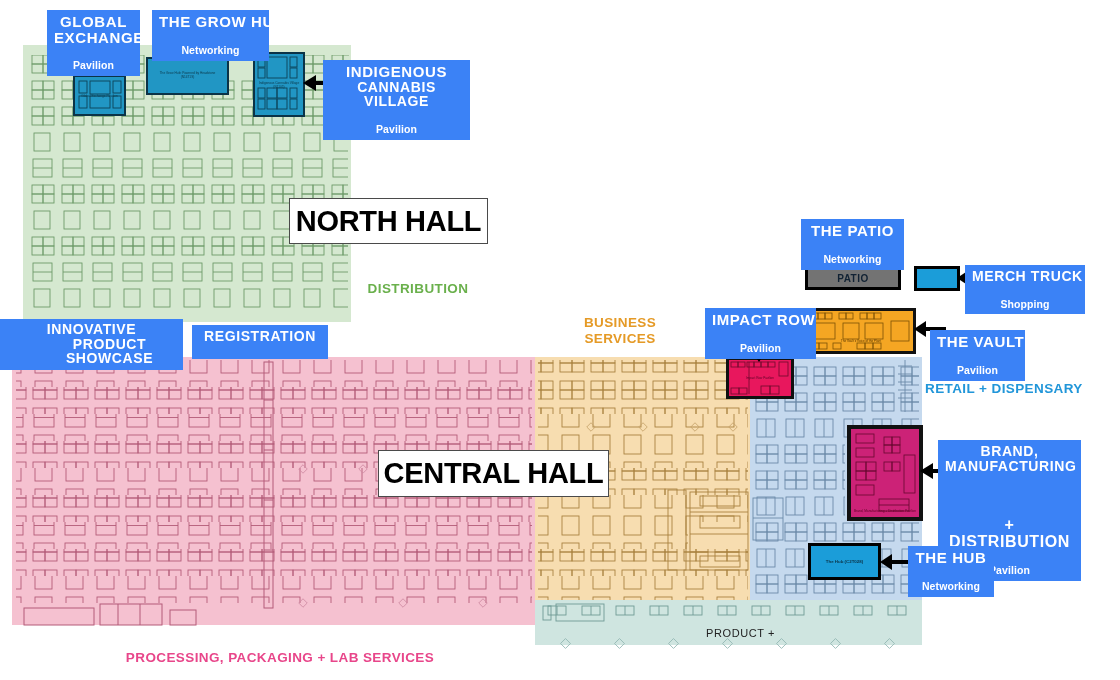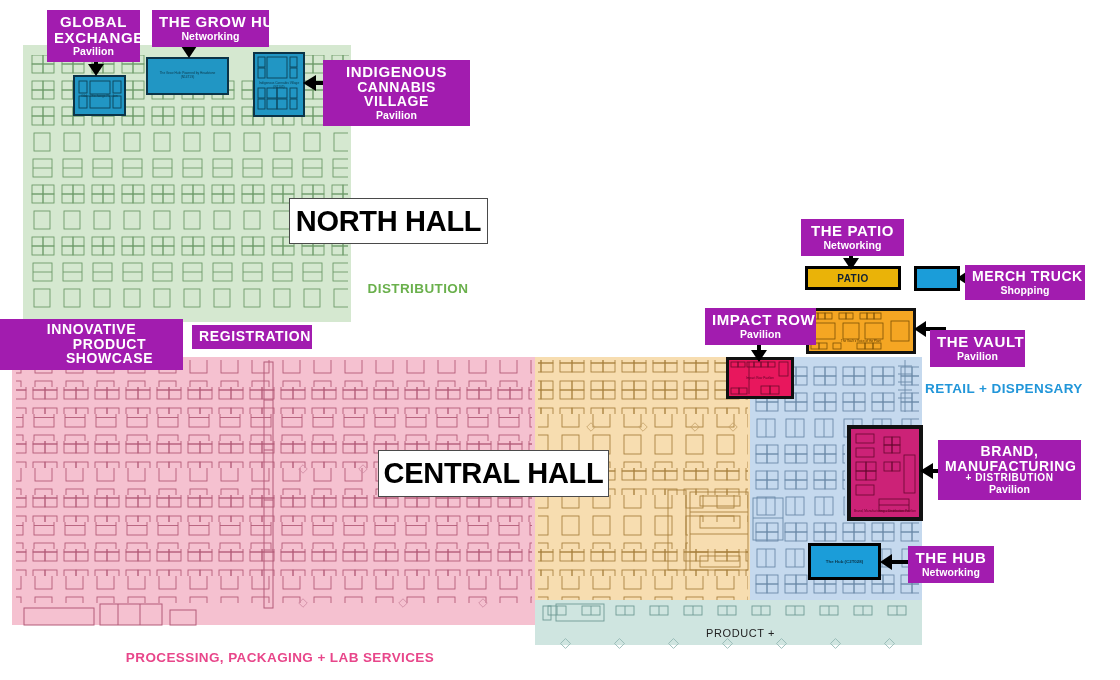--- a/index.html
+++ b/index.html
@@ -9,32 +9,32 @@
     font-family:"Liberation Sans", sans-serif;
     -webkit-font-smoothing:antialiased;
   }
   #map{position:absolute;left:0;top:0;width:1120px;height:680px;}
 
   
   .zone{position:absolute;}
 
   
   .callout{
-    position:absolute;background:#a21caf;color:#fff;
+    position:absolute;background:#3b82f6;color:#fff;
     text-align:center;line-height:1.04;
     padding:4px 7px 5px 7px;
     box-sizing:border-box;z-index:40;
   }
   .callout .t1{
     display:block;font-weight:bold;letter-spacing:.6px;
     font-size:15px;text-transform:uppercase;white-space:nowrap;
   }
   .callout .t2{
     display:block;font-weight:bold;font-size:10.5px;letter-spacing:.1px;
-    margin-top:1px;
+    margin-top:15px;
   }
   .callout.wrap .t1{white-space:normal;}
 
   
   .hallplate{
     position:absolute;background:#fff;border:1px solid #4a4a4a;
     z-index:42;display:flex;align-items:center;justify-content:center;
   }
   .hallplate span{
     font-weight:bold;font-size:29px;letter-spacing:-.3px;color:#000;
@@ -328,21 +328,21 @@
           <rect x="22" y="34" width="10" height="10"></rect>
         <rect x="12" y="45" width="10" height="10"></rect>
           <rect x="22" y="45" width="10" height="10"></rect>
         <rect x="35" y="34" width="7" height="10"></rect>
           <rect x="35" y="45" width="7" height="10"></rect>
       </g>
     </svg>
     <span class="ptxt" style="top:27px;">Indigenous Cannabis Village (N1105)</span>
   </div>
 
-  <div class="patio-box" style="left:805px;top:266px;width:96px;height:24px;background:#eab308;border:3px solid #000;">
+  <div class="patio-box" style="left:805px;top:266px;width:96px;height:24px;background:#737373;border:3px solid #000;">
     <span>PATIO</span>
   </div>
 
   <div class="patio-box" style="left:914px;top:266px;width:46px;height:25px;background:#1b9dd9;border:3px solid #000;">
   </div>
 
   <div class="pav" style="left:806px;top:308px;width:110px;height:46px;background:#f5a623;border:3px solid #111;">
     <svg width="104" height="40" style="position:absolute;left:0;top:0;">
       <g fill="none" stroke="#7a5206" stroke-width="0.8">
         <rect x="2" y="2" width="7" height="6"></rect>
@@ -468,21 +468,21 @@
     <span class="t1">INDIGENOUS</span>
     <span class="t1" style="font-size:14px;">CANNABIS VILLAGE</span>
     <span class="t2">Pavilion</span>
   </div>
 
   <div class="callout wrap" style="left:0px;top:319px;width:183px;padding-top:3px;padding-bottom:4px;">
     <span class="t1" style="font-size:14px;">INNOVATIVE</span>
     <span class="t1" style="font-size:14px;margin-left:36px;">PRODUCT SHOWCASE</span>
   </div>
 
-  <div class="callout" style="left:192px;top:325px;width:120px;padding-top:4px;padding-bottom:5px;text-align:center;">
+  <div class="callout" style="left:192px;top:325px;width:136px;padding-top:4px;padding-bottom:15px;text-align:center;">
     <span class="t1" style="font-size:14px;">REGISTRATION</span>
   </div>
 
   <div class="callout" style="left:801px;top:219px;width:103px;">
     <span class="t1">THE PATIO</span>
     <span class="t2">Networking</span>
   </div>
 
   <div class="callout" style="left:965px;top:265px;width:120px;">
     <span class="t1" style="font-size:14px;">MERCH TRUCK</span>
@@ -495,41 +495,45 @@
   </div>
 
   <div class="callout" style="left:930px;top:330px;width:95px;">
     <span class="t1">THE VAULT</span>
     <span class="t2">Pavilion</span>
   </div>
 
   <div class="callout wrap" style="left:938px;top:440px;width:143px;">
     <span class="t1" style="font-size:14px;">BRAND,</span>
     <span class="t1" style="font-size:14px;">MANUFACTURING</span>
-    <span class="t1" style="font-size:10px;">+ DISTRIBUTION</span>
+    <span class="t1" style="font-size:16px;margin-top:44px;">+ DISTRIBUTION</span>
     <span class="t2">Pavilion</span>
   </div>
 
   <div class="callout" style="left:908px;top:546px;width:86px;">
     <span class="t1">THE HUB</span>
     <span class="t2">Networking</span>
   </div>
 
   <div class="hallplate" style="left:378px;top:450px;width:229px;height:45px;">
     <span>CENTRAL HALL</span>
   </div>
 
   <div class="hallplate" style="left:289px;top:198px;width:197px;height:44px;">
     <span>NORTH HALL</span>
   </div>
 
   <div class="zonetag" style="left:338px;top:281px;width:160px;color:#6ab04c;">
     <span>DISTRIBUTION</span>
   </div>
 
+  <div class="zonetag" style="left:556px;top:315px;width:128px;color:#e59a26;">
+    <span style="display:block;">BUSINESS</span>
+    <span style="display:block;">SERVICES</span>
+  </div>
 
   <div class="zonetag" style="left:925px;top:381px;width:190px;color:#2196d9;text-align:left;">
     <span>RETAIL + DISPENSARY</span>
   </div>
 
   <div class="zonetag" style="left:70px;top:650px;width:420px;color:#e8468a;">
     <span>PROCESSING, PACKAGING + LAB SERVICES</span>
   </div>
 
 

